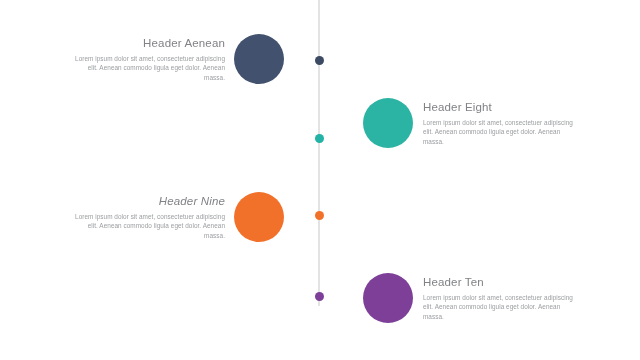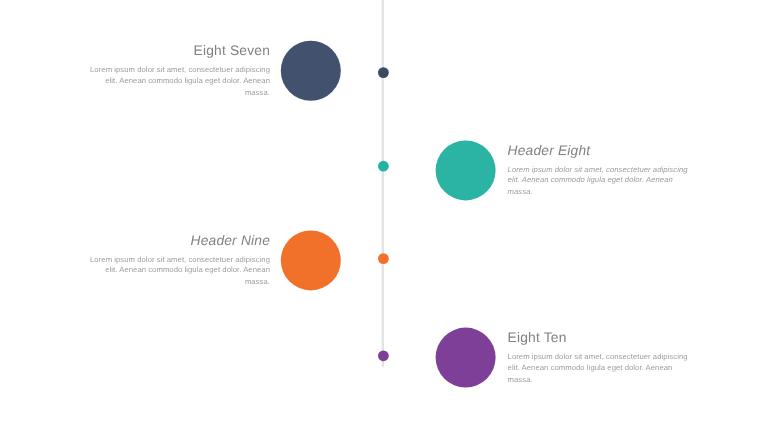--- a/index.html
+++ b/index.html
@@ -75,39 +75,39 @@
   .body-text {
     font-size: 6.4px;
     line-height: 9.2px;
     color: #9b9da0;
     margin: 0;
     letter-spacing: 0.05px;
   }
 
   
   #block-1 { left: 88px;  top: 34px;  width: 196px; }
-  #block-2 { left: 363px; top: 117px; width: 215px; font-style: italic; }
+  #block-2 { left: 363px; top: 98px; width: 215px; }
   #block-3 { left: 88px;  top: 192px; width: 196px; }
   #block-4 { left: 363px; top: 273px; width: 215px; }
 </style>
 </head>
 <body>
 
 <div id="infographic" style="background: rgb(255, 255, 255);">
 
   <div class="axis-line" style="background: rgb(227, 227, 227);"></div>
 
   <div class="axis-dot d1" style="background: rgb(60, 74, 99);"></div>
   <div class="axis-dot d2" style="background: rgb(34, 178, 166);"></div>
   <div class="axis-dot d3" style="background: rgb(242, 113, 42);"></div>
   <div class="axis-dot d4" style="background: rgb(125, 63, 152);"></div>
 
   <div class="block left" id="block-1">
     <div class="text-col">
-      <p class="headline" style="color: rgb(128, 130, 133);">Eight Seven</p>
+      <p class="headline" style="color: rgb(128, 130, 133);">Header Aenean</p>
       <p class="body-text" style="color: rgb(155, 157, 160);">Lorem ipsum dolor sit amet, consectetuer adipiscing elit. Aenean commodo ligula eget dolor. Aenean massa.</p>
     </div>
     <div class="bubble" style="background: rgb(66, 82, 110);"></div>
   </div>
 
   <div class="block right" id="block-2">
     <div class="bubble" style="background: rgb(43, 179, 163);"></div>
     <div class="text-col">
       <p class="headline" style="color: rgb(128, 130, 133);">Header Eight</p>
       <p class="body-text" style="color: rgb(155, 157, 160);">Lorem ipsum dolor sit amet, consectetuer adipiscing elit. Aenean commodo ligula eget dolor. Aenean massa.</p>
@@ -118,18 +118,18 @@
     <div class="text-col">
       <p class="headline" style="color: rgb(128, 130, 133); font-style: italic;">Header Nine</p>
       <p class="body-text" style="color: rgb(155, 157, 160);">Lorem ipsum dolor sit amet, consectetuer adipiscing elit. Aenean commodo ligula eget dolor. Aenean massa.</p>
     </div>
     <div class="bubble" style="background: rgb(242, 113, 42);"></div>
   </div>
 
   <div class="block right" id="block-4">
     <div class="bubble" style="background: rgb(125, 63, 152);"></div>
     <div class="text-col">
-      <p class="headline" style="color: rgb(128, 130, 133);">Eight Ten</p>
+      <p class="headline" style="color: rgb(128, 130, 133);">Header Ten</p>
       <p class="body-text" style="color: rgb(155, 157, 160);">Lorem ipsum dolor sit amet, consectetuer adipiscing elit. Aenean commodo ligula eget dolor. Aenean massa.</p>
     </div>
   </div>
 
 </div>
 
 </body></html>

